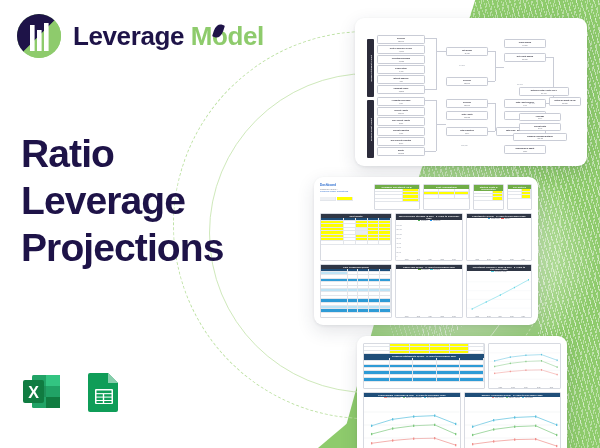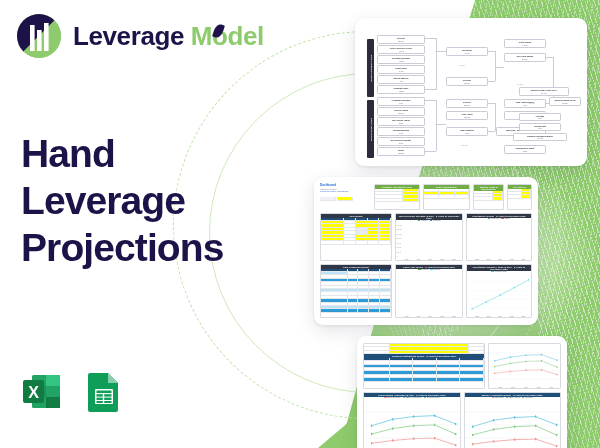--- a/index.html
+++ b/index.html
@@ -167,21 +167,21 @@
       <span>Leverage</span>
       <span>&nbsp;</span>
       <span class="g">
         <span>Model</span>
         <span class="leaf"></span>
       </span>
     </div>
   </div>
 
   <div class="headline">
-    <div>Hand</div>
+    <div>Ratio</div>
     <div>Leverage</div>
     <div>Projections</div>
   </div>
 
   <div class="filetypes">
     <div class="xls">
       <svg width="47" height="47" viewBox="0 0 47 47">
         <rect x="13" y="7" width="28" height="33" rx="1.5" fill="#21a366"></rect>
         <rect x="27" y="7" width="14" height="11" fill="#33c481"></rect>
         <rect x="27" y="18" width="14" height="11" fill="#21a366"></rect>

